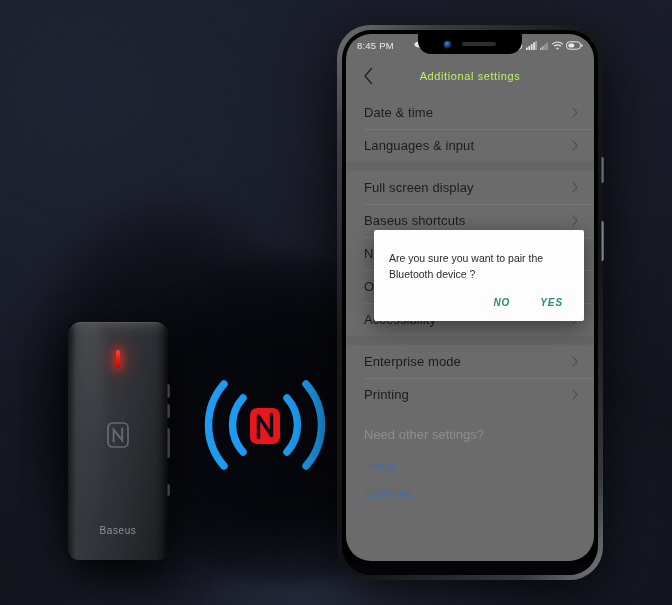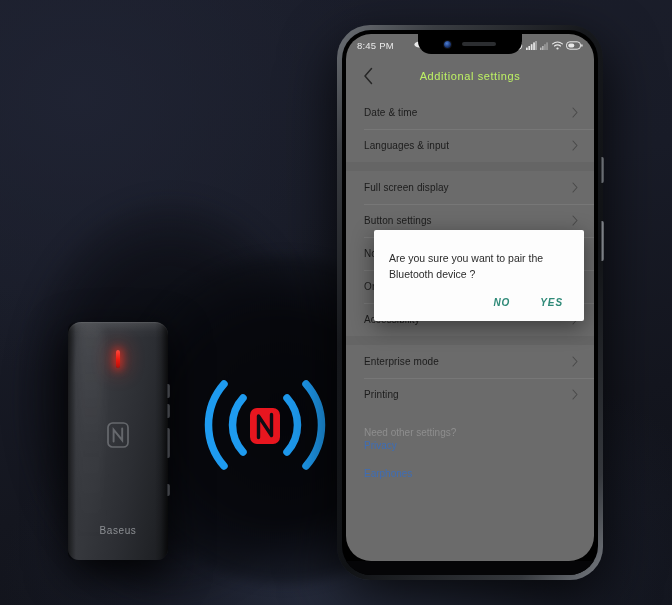--- a/index.html
+++ b/index.html
@@ -206,38 +206,38 @@
     padding: 0 16px 0 18px;
     cursor: pointer;
   }
   .row + .row::before {
     content: "";
     position: absolute; left: 18px; right: 0; top: 0;
     height: 1px;
     background: rgba(255,255,255,0.085);
   }
   .row .label {
-    font-size: 10px;
+    font-size: 13px;
     color: #1c1c1c;
     letter-spacing: 0.1px;
   }
   .row .chev {
     margin-left: auto;
     opacity: 0.42;
   }
 
   
   #footer {
     padding: 16px 18px 0 18px;
     background: #6b6b6b;
   }
   #footer .hint {
-    font-size: 10px;
+    font-size: 13px;
     color: #8e8e8e;
-    margin-bottom: 2px;
+    margin-bottom: 18px;
   }
   #footer .link {
     font-size: 10px;
     color: #3e6db5;
     margin-bottom: 17px;
     cursor: pointer;
   }
 
   
   #dialog {
@@ -421,21 +421,21 @@
           <div class="gap"></div>
 
           <div class="group">
             <div class="row">
               <span class="label">Full screen display</span>
               <svg class="chev" width="6" height="11" viewBox="0 0 6 11">
                   <path d="M1 1 L5 5.5 L1 10" fill="none" stroke="#1c1c1c" stroke-width="1.1" stroke-linecap="round" stroke-linejoin="round"></path>
                 </svg>
             </div>
             <div class="row">
-              <span class="label">Button settings</span>
+              <span class="label">Baseus shortcuts</span>
               <svg class="chev" width="6" height="11" viewBox="0 0 6 11">
                   <path d="M1 1 L5 5.5 L1 10" fill="none" stroke="#1c1c1c" stroke-width="1.1" stroke-linecap="round" stroke-linejoin="round"></path>
                 </svg>
             </div>
             <div class="row">
               <span class="label">Notification light</span>
               <svg class="chev" width="6" height="11" viewBox="0 0 6 11">
                   <path d="M1 1 L5 5.5 L1 10" fill="none" stroke="#1c1c1c" stroke-width="1.1" stroke-linecap="round" stroke-linejoin="round"></path>
                 </svg>
             </div>

